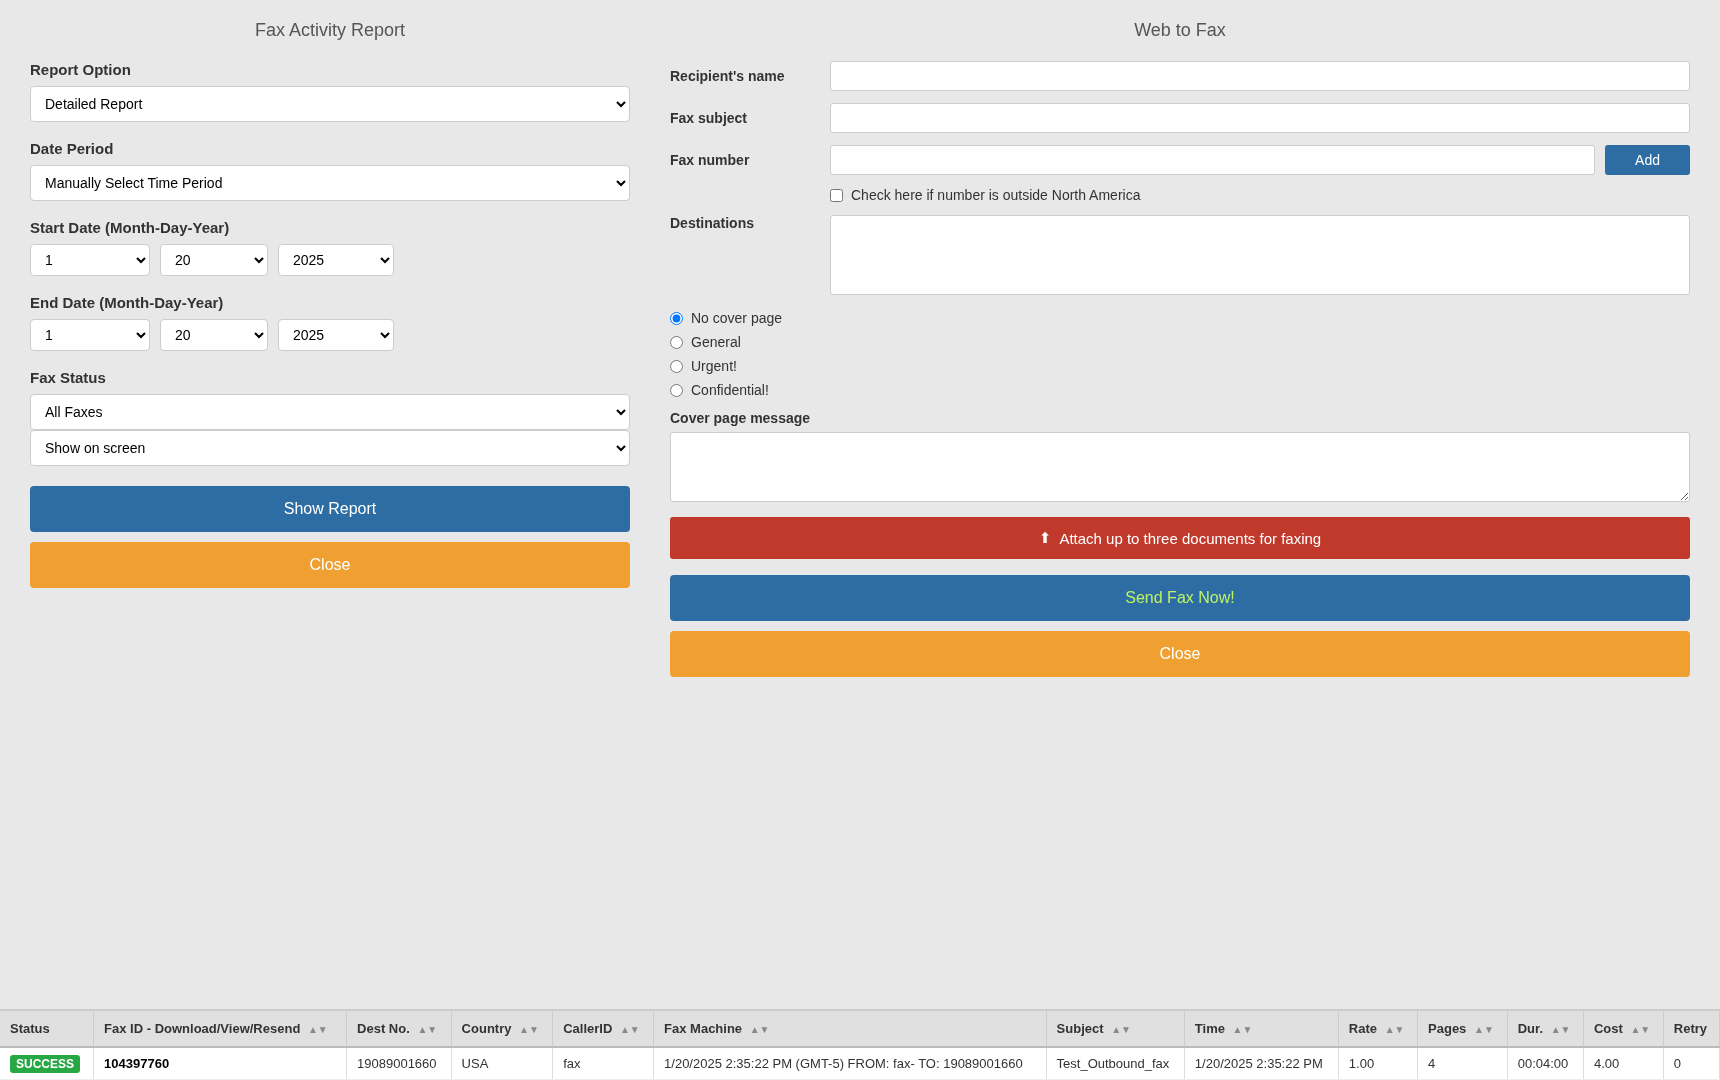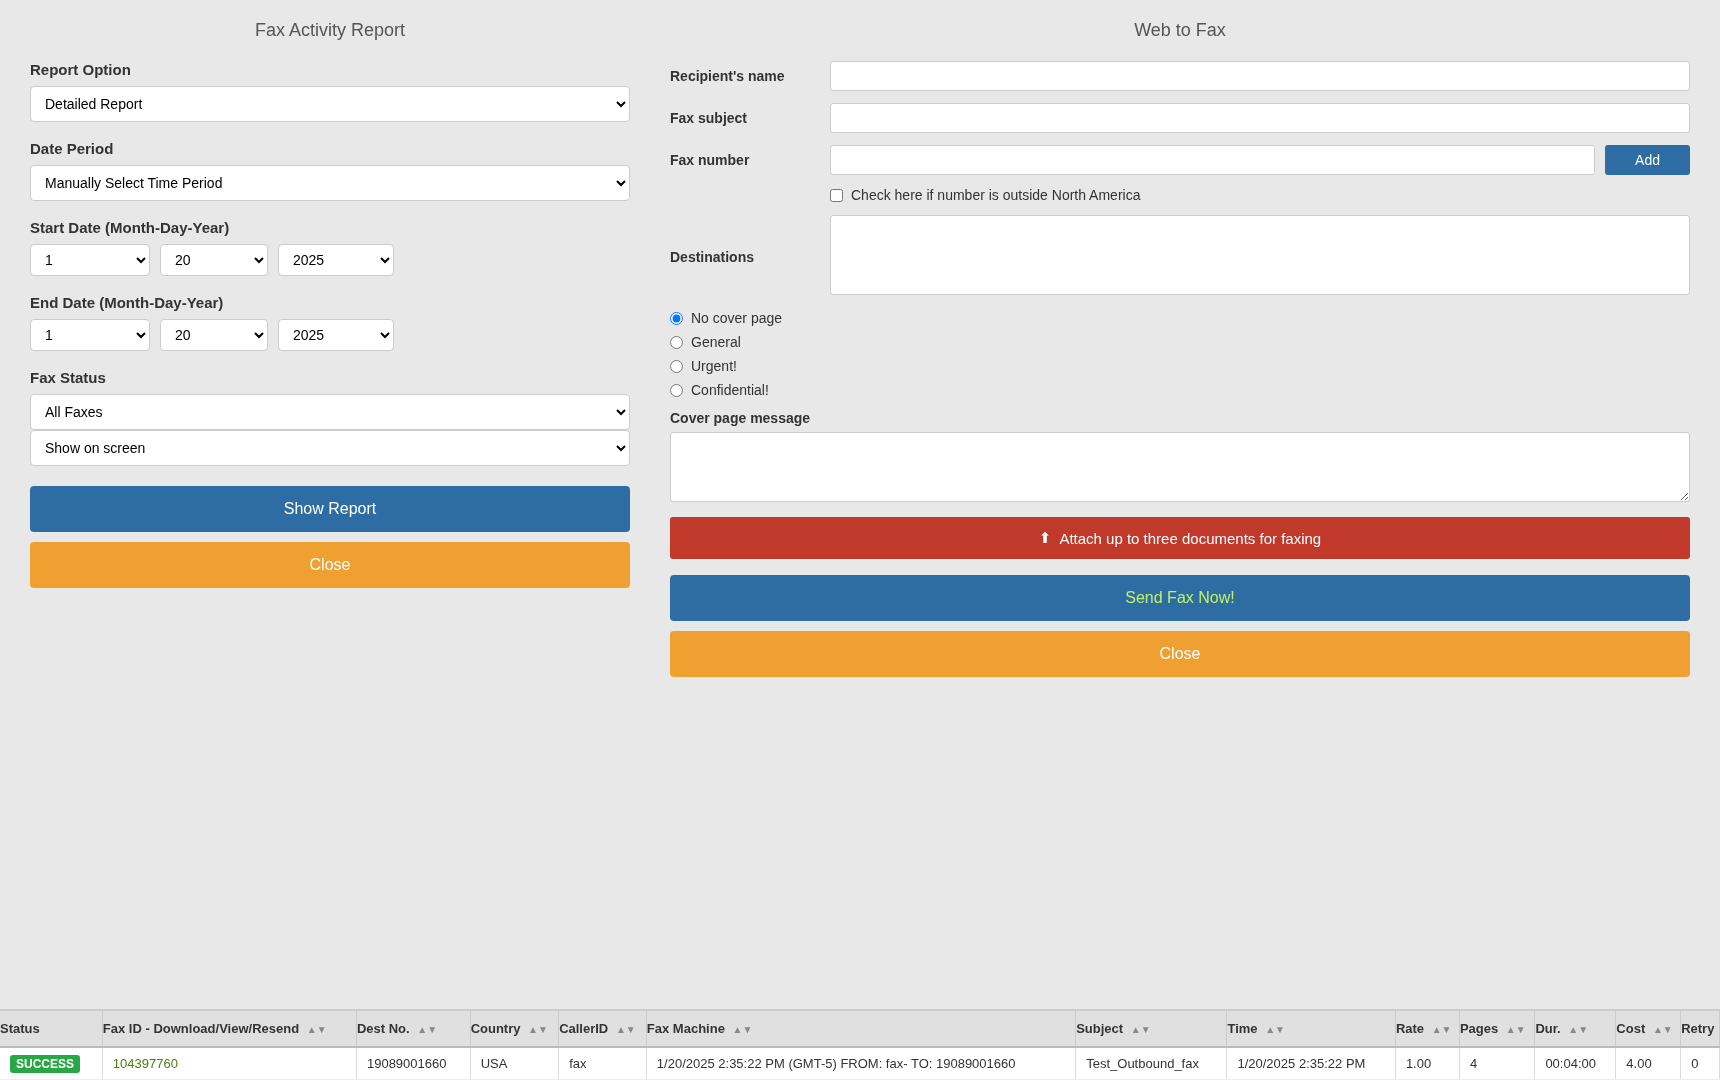--- a/index.html
+++ b/index.html
@@ -242,21 +242,21 @@
     .report-table {
       width: 100%;
       border-collapse: collapse;
       font-size: 13px;
     }
     .report-table thead tr {
       background: #e0e0e0;
       border-bottom: 2px solid #bbb;
     }
     .report-table th {
-      padding: 10px 0;
+      padding: 10px 10px;
       text-align: left;
       font-weight: bold;
       white-space: nowrap;
       border-right: 1px solid #ccc;
       position: relative;
     }
     .report-table th .sort-icon {
       font-size: 10px;
       color: #888;
       margin-left: 4px;
@@ -269,22 +269,23 @@
     }
     .status-badge {
       background: #28a745;
       color: #fff;
       padding: 2px 6px;
       border-radius: 3px;
       font-size: 12px;
       font-weight: bold;
     }
     .link-blue {
-      color: #4d7c0f;
+      color: #000000;
       text-decoration: none;
+      font-weight: bold;
     }
   </style>
 </head>
 <body>
 
 <div class="main-container">
   <div class="top-section">
 
     <div class="left-panel">
       <h2 class="panel-title">Fax Activity Report</h2>
@@ -371,21 +372,21 @@
           <input type="text" style="">
           <button class="btn-add">Add</button>
         </div>
       </div>
 
       <div class="checkbox-row">
         <input type="checkbox" id="outside-na" style="">
         <label for="outside-na">Check here if number is outside North America</label>
       </div>
 
-      <div class="field-row" style="align-items:center;">
+      <div class="field-row" style="align-items:flex-start;">
         <span class="field-label">Destinations</span>
         <div class="destinations-right">
           <textarea class="destinations-textarea" style=""></textarea>
         </div>
       </div>
 
       <div class="radio-group">
         <label class="radio-item">
           <input type="radio" name="cover" value="no_cover" checked="" style="">
           <span>No cover page</span>

